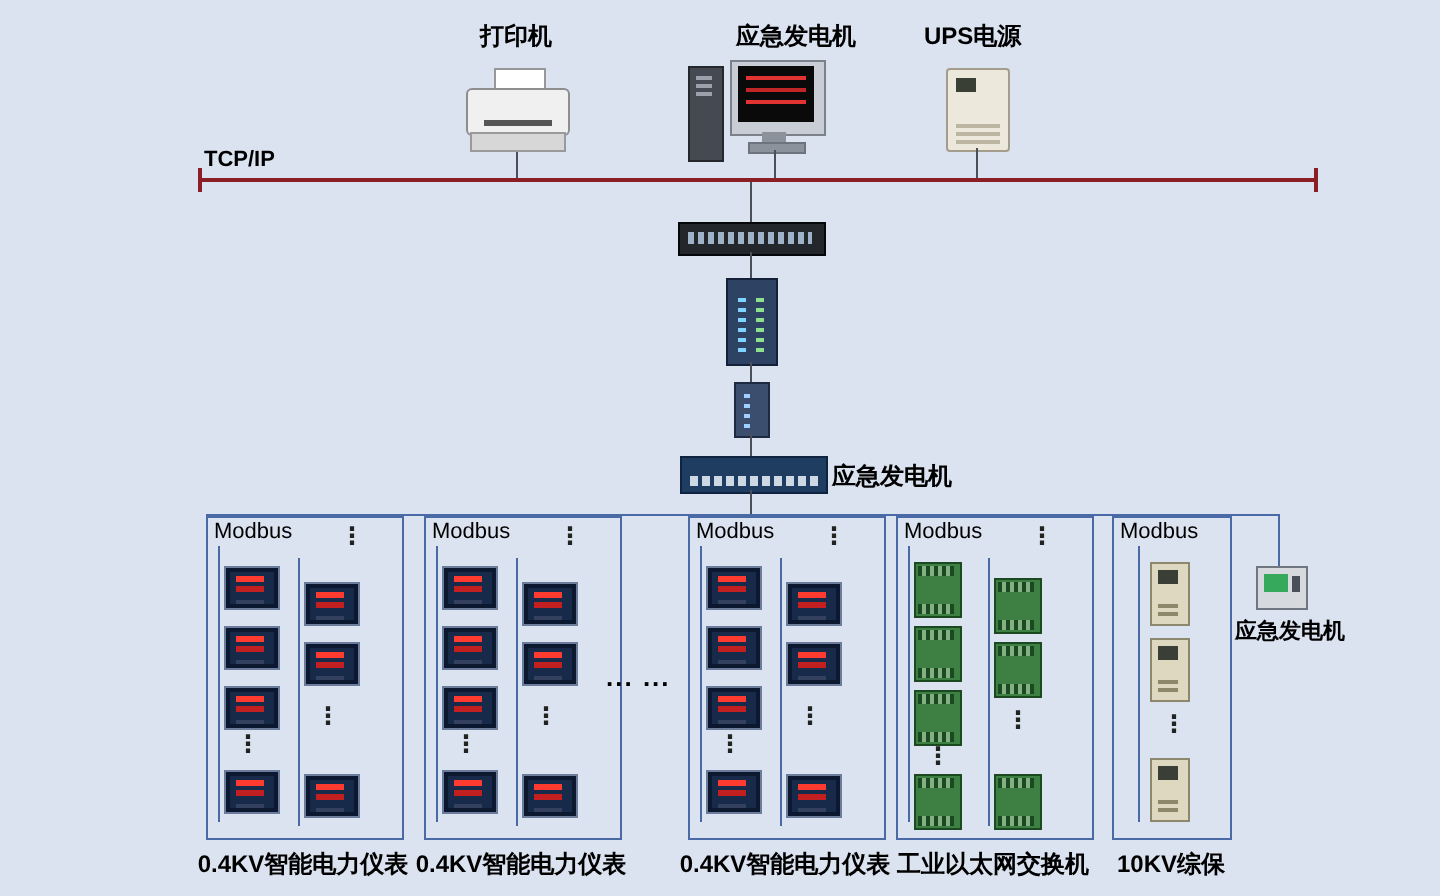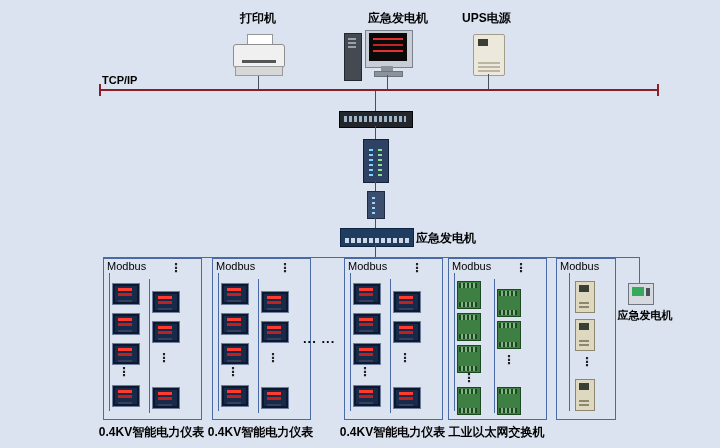--- a/index.html
+++ b/index.html
@@ -216,14 +216,15 @@
     <div class="relay" style="left:18px; top:120px;"></div>
   </div>
 
   <div class="gen" style="left:628px; top:283px;"></div>
   <div class="lbl-sm center" style="left:612px; top:308px; width:66px;">应急发电机</div>
 
   <div class="lbl center" style="left:93px; top:424px; width:117px;">0.4KV智能电力仪表</div>
   <div class="lbl center" style="left:202px; top:424px; width:117px;">0.4KV智能电力仪表</div>
   <div class="lbl center" style="left:334px; top:424px; width:117px;">0.4KV智能电力仪表</div>
   <div class="lbl center" style="left:438px; top:424px; width:117px;">工业以太网交换机</div>
+  <div class="lbl center" style="left:527px; top:424px; width:117px;">10KV综保</div>
 
 </div>
 
 </body></html>

